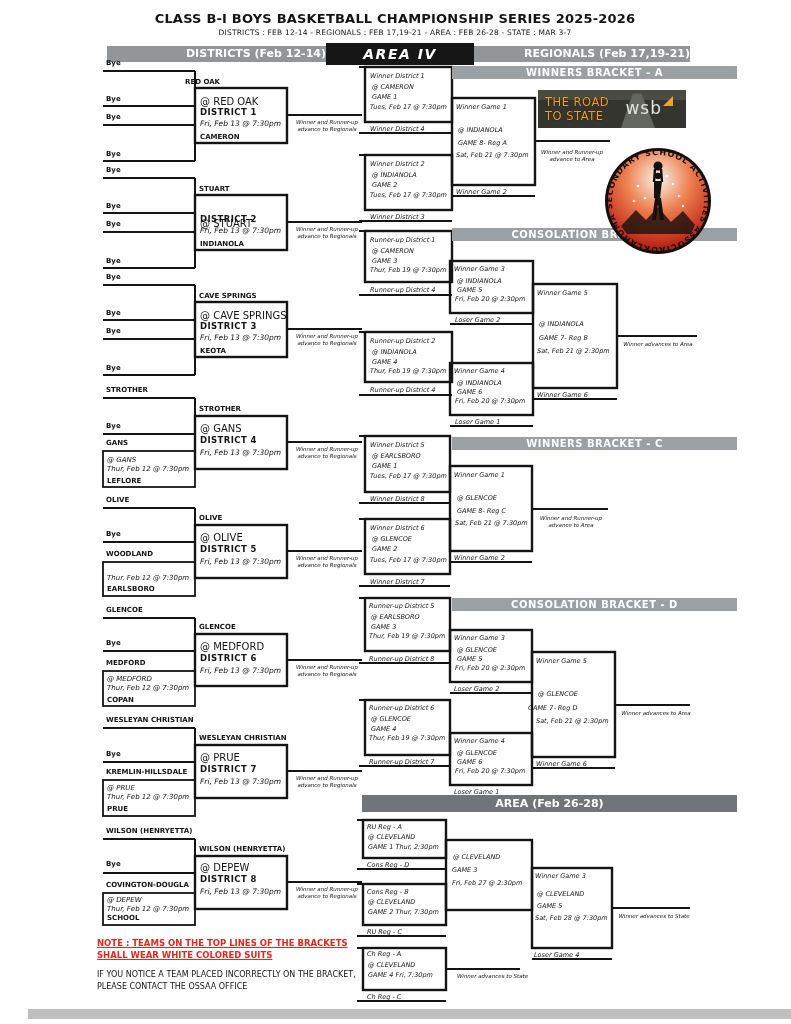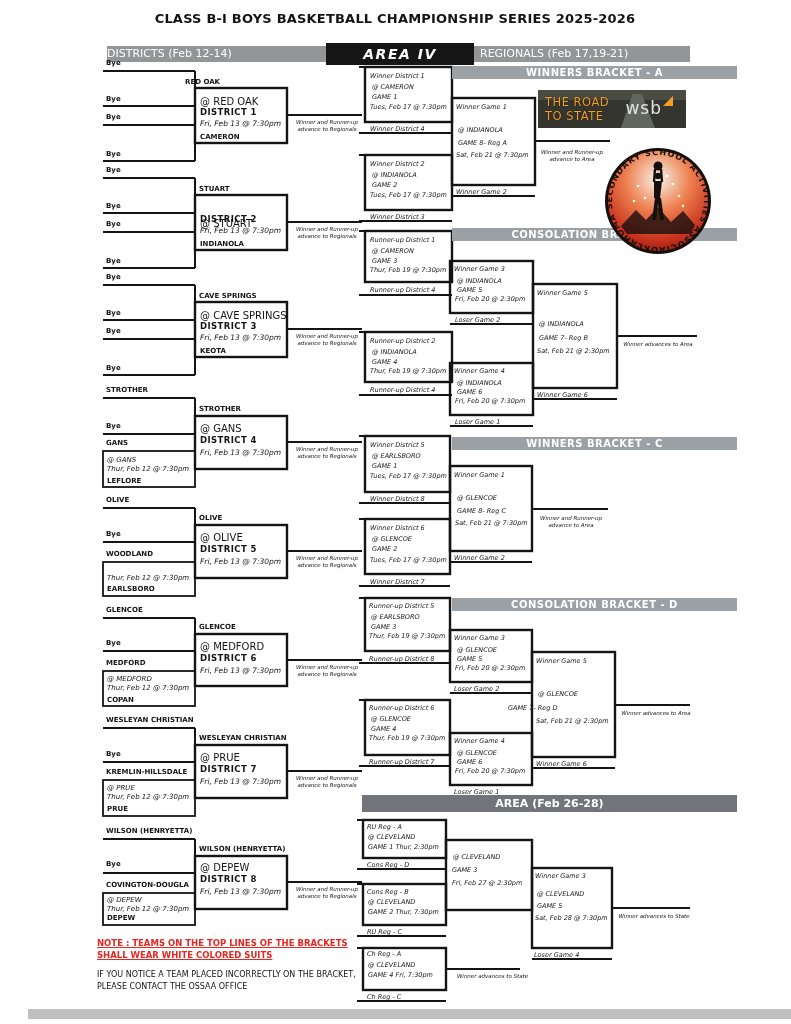--- a/index.html
+++ b/index.html
@@ -5,21 +5,21 @@
   html,body{margin:0;padding:0;background:#e8e8e8}
   #page{position:relative;width:791px;height:1024px;background:#ffffff;margin:0 auto;
         font-family:"DejaVu Sans","Liberation Sans",sans-serif;color:#141414;overflow:hidden}
   .abs{position:absolute}
   svg.lines{position:absolute;left:0;top:0;z-index:1}
   .txt{position:absolute;z-index:2}
   .title{font-weight:bold;font-size:13px;text-align:center;letter-spacing:.2px}
   .subtitle{font-size:7.5px;text-align:center;letter-spacing:.2px}
   .bar{position:absolute;z-index:2;background:#929699;color:#fff;font-weight:bold;text-align:center}
   .bar1{font-size:11px;line-height:16px;height:16px}
-  .bartxt{position:absolute;z-index:3;color:#fff;font-weight:normal;font-size:11px;line-height:16px;text-align:left}
+  .bartxt{position:absolute;z-index:3;color:#fff;font-weight:bold;font-size:11px;line-height:16px;text-align:right}
   .blackbox{position:absolute;z-index:3;background:#161616;color:#fff;font-style:italic;font-weight:bold;
             font-size:14px;text-align:center;line-height:22px;letter-spacing:1.5px}
   .sbar{position:absolute;z-index:2;background:#9aa0a3;color:#fff;font-weight:bold;font-size:10px;
         line-height:13px;height:13px;text-align:center;letter-spacing:.5px}
   .abar{position:absolute;z-index:2;background:#71757a;color:#fff;font-weight:bold;font-size:11px;
         line-height:17px;height:17px;text-align:center}
   .tl{font-weight:bold;font-size:7px;white-space:nowrap}
   .site{font-size:10px;white-space:nowrap}
   .dname{font-weight:bold;font-size:8.5px;letter-spacing:.4px;white-space:nowrap}
   .date{font-style:italic;font-size:7.5px;white-space:nowrap}
@@ -87,20 +87,21 @@
     <g stroke="#141414" stroke-width="1.8" fill="none">
       <rect x="103" y="451" width="92" height="36"></rect>
         <rect x="103" y="562" width="92" height="34"></rect>
       <rect x="103" y="671" width="92" height="35"></rect>
         <rect x="103" y="780" width="92" height="36"></rect>
       <rect x="103" y="893" width="92" height="32"></rect>
     </g>
   </svg>
 
   <div class="txt title" style="left:60px;top:11px;width:670px">CLASS B-I BOYS BASKETBALL CHAMPIONSHIP SERIES 2025-2026</div>
+  <div class="txt subtitle" style="left:60px;top:28px;width:670px">DISTRICTS : FEB 12-14 -  REGIONALS : FEB 17,19-21  -  AREA : FEB 26-28  -  STATE : MAR 3-7</div>
 
   <div class="bar bar1" style="left:107px;top:46px;width:583px"></div>
   <div class="bartxt" style="left:107px;top:46px;width:219px">DISTRICTS (Feb 12-14)</div>
   <div class="bartxt" style="left:480px;top:46px;width:210px">REGIONALS (Feb 17,19-21)</div>
   <div class="blackbox" style="left:326px;top:43px;width:148px;height:22px">AREA IV</div>
 
   <div class="sbar" style="left:452px;top:66px;width:285px">WINNERS BRACKET - A</div>
   <div class="sbar" style="left:452px;top:228px;width:285px">CONSOLATION BRACKET - B</div>
   <div class="sbar" style="left:452px;top:437px;width:285px">WINNERS BRACKET - C</div>
   <div class="sbar" style="left:452px;top:598px;width:285px">CONSOLATION BRACKET - D</div>
@@ -231,21 +232,21 @@
 
   <div class="txt tl" style="left:106px;top:827px">WILSON (HENRYETTA)</div>
   <div class="txt tl" style="left:106px;top:860px">Bye</div>
   <div class="txt tl" style="left:199px;top:845px">WILSON (HENRYETTA)</div>
   <div class="txt site" style="left:200px;top:862px">@ DEPEW</div>
   <div class="txt dname" style="left:200px;top:874px">DISTRICT 8</div>
   <div class="txt date" style="left:200px;top:887px">Fri, Feb 13 @ 7:30pm</div>
   <div class="txt tl" style="left:106px;top:881px">COVINGTON-DOUGLA</div>
   <div class="txt psm" style="left:107px;top:896px">@ DEPEW</div>
   <div class="txt psm" style="left:107px;top:905px">Thur, Feb 12 @ 7:30pm</div>
-  <div class="txt tl" style="left:107px;top:914px">DEPEW</div>
+  <div class="txt tl" style="left:107px;top:914px">SCHOOL</div>
   <div class="txt adv" style="left:291px;top:886px;width:72px">Winner and Runner-up advance to Regionals</div>
 
   <div class="txt ml" style="left:370px;top:72px">Winner District 1</div>
   <div class="txt ml" style="left:372px;top:83px">@ CAMERON</div>
   <div class="txt ml" style="left:372px;top:93px">GAME 1</div>
   <div class="txt ml" style="left:370px;top:103px">Tues, Feb 17 @ 7:30pm</div>
   <div class="txt ml" style="left:370px;top:125px">Winner District 4</div>
   <div class="txt ml" style="left:370px;top:160px">Winner District 2</div>
   <div class="txt ml" style="left:372px;top:171px">@ INDIANOLA</div>
   <div class="txt ml" style="left:372px;top:181px">GAME 2</div>
@@ -317,21 +318,21 @@
   <div class="txt ml" style="left:457px;top:655px">GAME 5</div>
   <div class="txt ml" style="left:455px;top:664px">Fri, Feb 20 @ 2:30pm</div>
   <div class="txt ml" style="left:454px;top:685px">Loser Game 2</div>
   <div class="txt ml" style="left:454px;top:737px">Winner Game 4</div>
   <div class="txt ml" style="left:457px;top:749px">@ GLENCOE</div>
   <div class="txt ml" style="left:457px;top:758px">GAME 6</div>
   <div class="txt ml" style="left:455px;top:767px">Fri, Feb 20 @ 7:30pm</div>
   <div class="txt ml" style="left:454px;top:788px">Loser Game 1</div>
   <div class="txt ml" style="left:536px;top:657px">Winner Game 5</div>
   <div class="txt ml" style="left:538px;top:690px">@ GLENCOE</div>
-  <div class="txt ml" style="left:508px;top:704px">GAME 7- Reg D</div>
+  <div class="txt ml" style="left:528px;top:704px">GAME 7- Reg D</div>
   <div class="txt ml" style="left:536px;top:717px">Sat, Feb 21 @ 2:30pm</div>
   <div class="txt ml" style="left:536px;top:760px">Winner Game 6</div>
   <div class="txt adv" style="left:618px;top:710px;width:76px">Winner advances to Area</div>
 
   <div class="txt ml" style="left:367px;top:823px">RU Reg - A</div>
   <div class="txt ml" style="left:368px;top:833px">@ CLEVELAND</div>
   <div class="txt ml" style="left:368px;top:843px">GAME 1 Thur, 2:30pm</div>
   <div class="txt ml" style="left:367px;top:861px">Cons Reg - D</div>
   <div class="txt ml" style="left:367px;top:888px">Cons Reg - B</div>
   <div class="txt ml" style="left:368px;top:898px">@ CLEVELAND</div>

